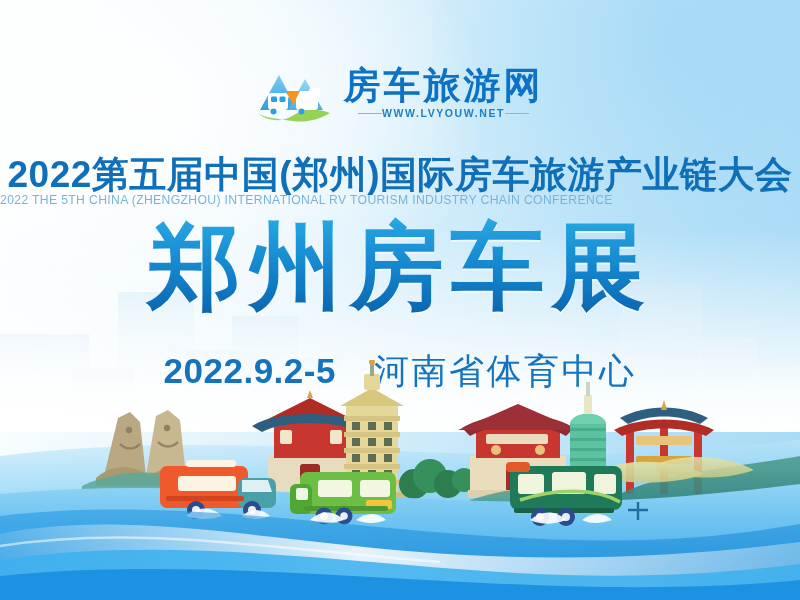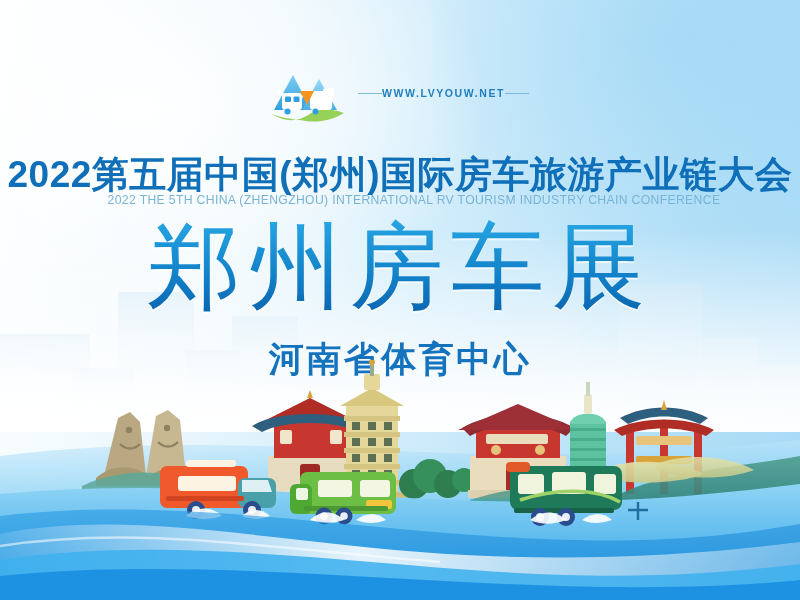--- a/index.html
+++ b/index.html
@@ -147,36 +147,35 @@
     color: #0f6fb8;
     letter-spacing: 0.5px;
     white-space: nowrap;
     line-height: 1.25;
   }
   .title-en {
     position: absolute;
     left: 0;
     right: 0;
     top: 193px;
-    text-align: center;
+    text-align: left;
     font-size: 12.2px;
     color: #79b4d6;
     letter-spacing: 0.35px;
     white-space: nowrap;
-    padding-left: 28px;
   }
 
   .headline {
     position: absolute;
     left: 0;
     right: 0;
     top: 216px;
     text-align: center;
     font-size: 94px;
-    font-weight: normal;
+    font-weight: bold;
     letter-spacing: 7px;
     line-height: 1.08;
     white-space: nowrap;
     background: linear-gradient(180deg,
         #27a9e4 0%,
         #1e96d8 26%,
         #1281c9 58%,
         #0a63ad 100%);
     -webkit-background-clip: text;
     background-clip: text;
@@ -197,23 +196,24 @@
     white-space: nowrap;
   }
   .subline .date {
     font-size: 35px;
     font-weight: bold;
     color: #1573bd;
     letter-spacing: 0.5px;
   }
   .subline .venue {
     font-size: 35px;
-    font-weight: bold;
+    font-weight: normal;
     color: #1573bd;
     letter-spacing: 2.5px;
+    margin-top: 12px;
   }
 
   
   .scene {
     position: absolute;
     left: 0;
     bottom: 0;
     width: 800px;
     height: 240px;
   }
@@ -270,33 +270,35 @@
         <rect x="45" y="69" width="12" height="11" rx="2.5"></rect>
       </g>
       <path d="M58 58 L86 58 L72 86 Z" fill="#f7941e"></path>
       <g fill="#2e9fe0">
         <circle cx="33" cy="99" r="6"></circle>
         <circle cx="89" cy="99" r="6"></circle>
       </g>
     </svg>
 
     <div class="logo-text-col">
+      <div class="brand-name">房车旅游网</div>
       <div class="brand-url-row">
         <span class="url-rule"></span>
         <span class="brand-url">WWW.LVYOUW.NET</span>
         <span class="url-rule"></span>
       </div>
     </div>
   </div>
 
   <div class="title-cn">2022第五届中国(郑州)国际房车旅游产业链大会</div>
   <div class="title-en">2022 THE 5TH CHINA (ZHENGZHOU) INTERNATIONAL RV TOURISM INDUSTRY CHAIN CONFERENCE</div>
   <div class="headline">郑州房车展</div>
 
   <div class="subline">
+    <span class="date">2022.9.2-5</span>
     <span class="venue">河南省体育中心</span>
   </div>
 
   <svg class="scene" viewBox="0 0 800 240">
     <defs>
       <linearGradient id="waterA" x1="0" y1="0" x2="0" y2="1">
         <stop offset="0%" stop-color="#bfe6fb"></stop>
         <stop offset="38%" stop-color="#5cc0f0"></stop>
         <stop offset="100%" stop-color="#1e93e0"></stop>
       </linearGradient>

